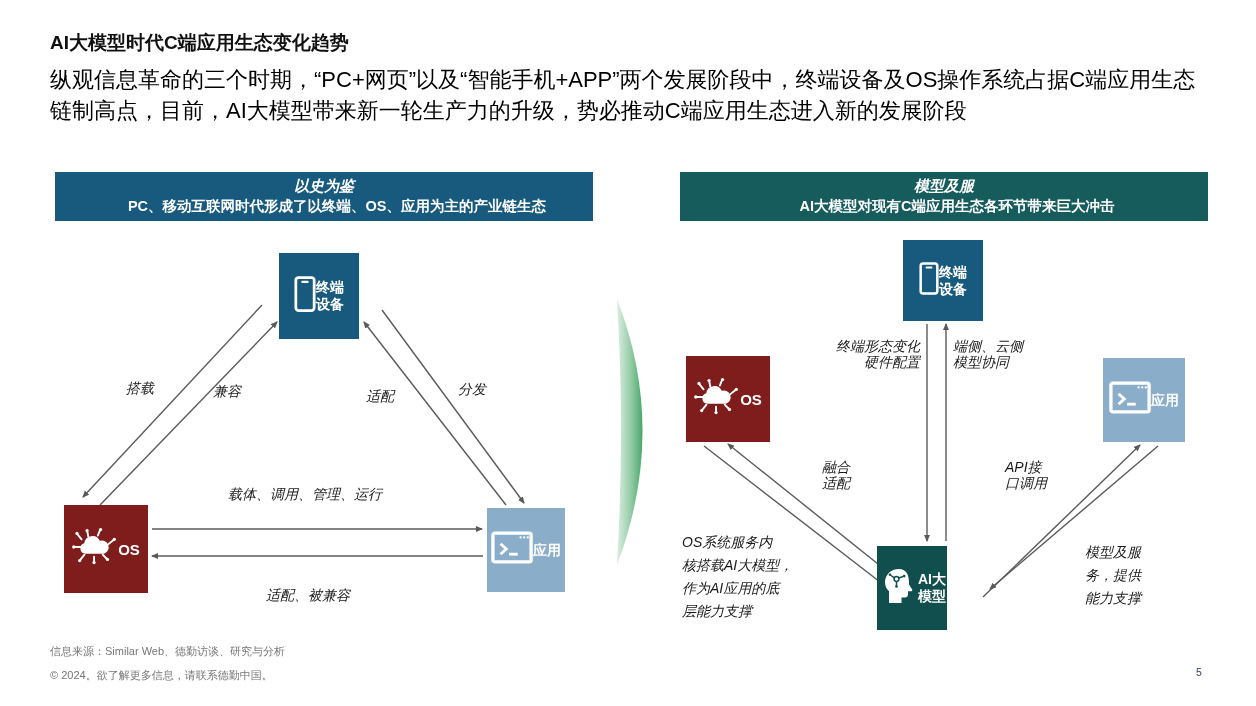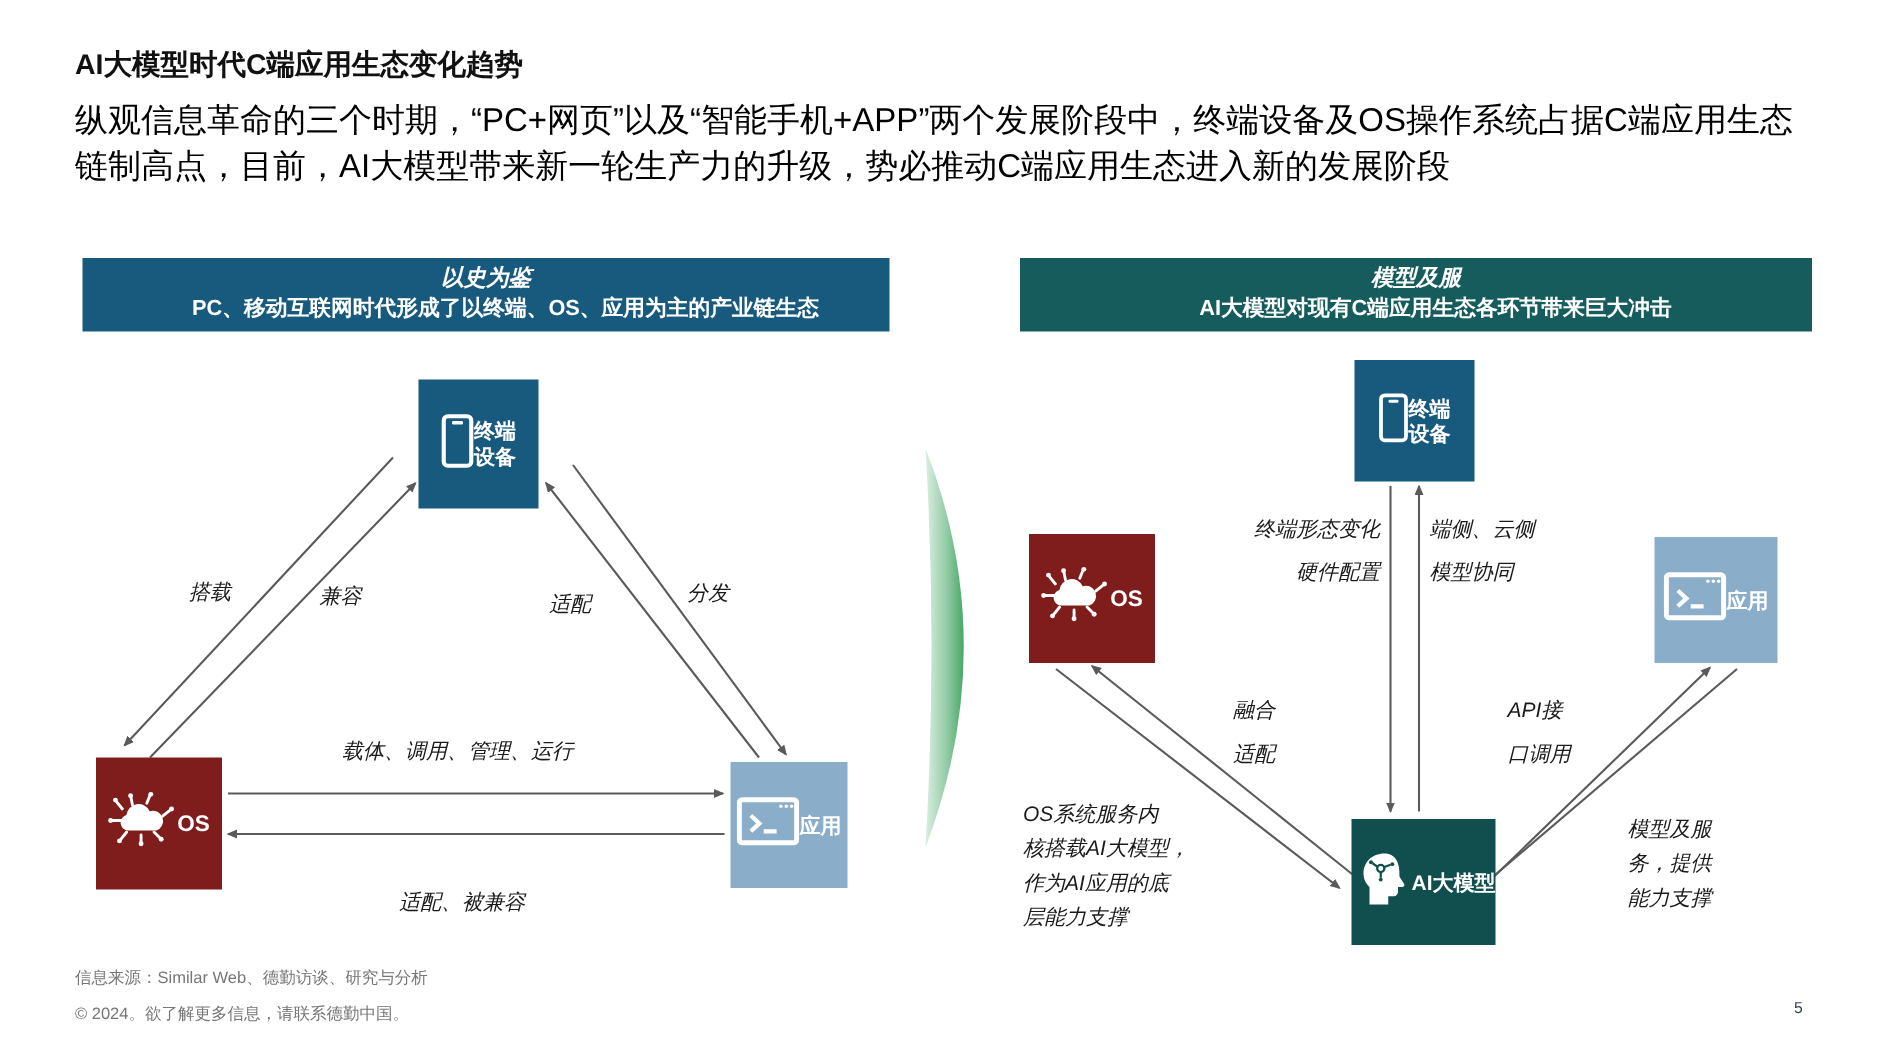--- a/index.html
+++ b/index.html
@@ -47,26 +47,26 @@
   .node-medblue  { background: #7f1d1d; }
   .node-ltblue   { background: #8AAEC9; }
   .node-teal     { background: #114E4E; }
 
   .n-l-terminal { left: 279px; top: 253px; width: 80px; height: 86px; }
   .n-l-os       { left: 64px;  top: 505px; width: 84px; height: 88px; font-size: 15px; }
   .n-l-app      { left: 487px; top: 508px; width: 78px; height: 84px; }
   .n-r-terminal { left: 903px; top: 240px; width: 80px; height: 81px; }
   .n-r-os       { left: 686px; top: 356px; width: 84px; height: 86px; font-size: 15px; }
   .n-r-app      { left: 1103px; top: 358px; width: 82px; height: 84px; }
-  .n-r-ai       { left: 901px; top: 546px; width: 96px; height: 84px; }
+  .n-r-ai       { left: 877px; top: 546px; width: 70px; height: 84px; }
 
   
   .edge-label {
     font-size: 14px; font-style: italic; color: #1a1a1a;
-    white-space: pre-line; line-height: 29px;
+    white-space: pre-line; line-height: 16px;
   }
   .lbl-mount        { left: 126px; top: 380px; }
   .lbl-compatible   { left: 213px; top: 383px; }
   .lbl-adapt        { left: 366px; top: 388px; }
   .lbl-distribute   { left: 458px; top: 381px; }
   .lbl-carrier      { left: 228px; top: 486px; }
   .lbl-adapt-compat { left: 266px; top: 587px; }
   .lbl-term-left    { left: 790px; top: 338px; width: 130px; text-align: right; }
   .lbl-term-right   { left: 953px; top: 338px; }
   .lbl-os-ai        { left: 822px; top: 459px; }

